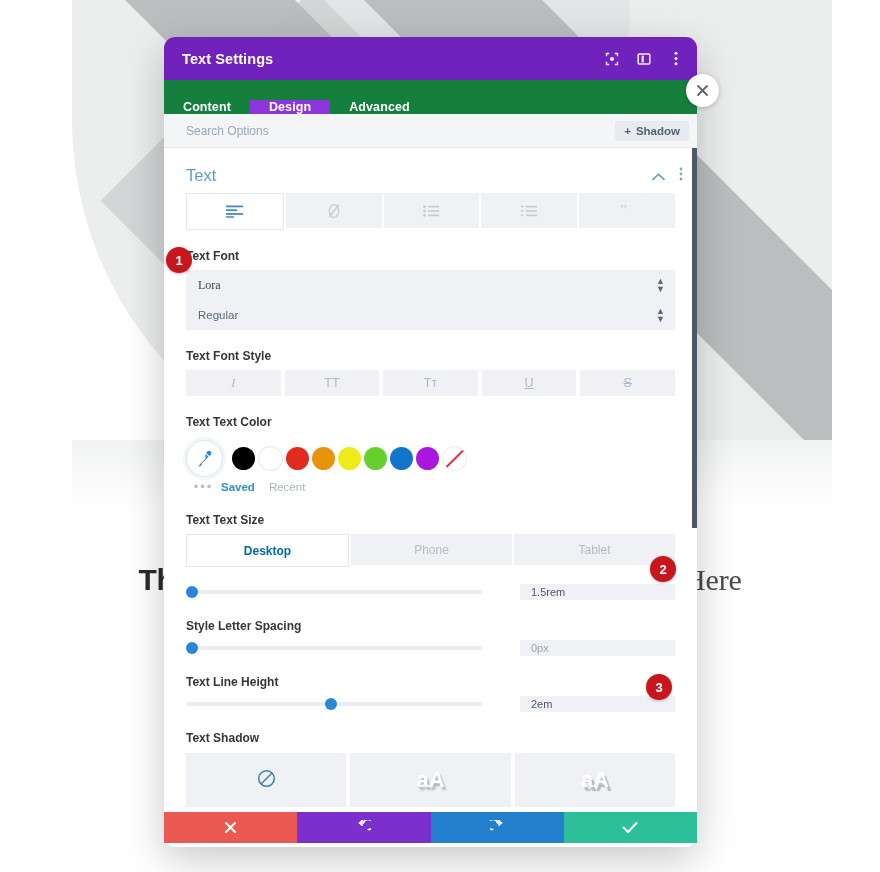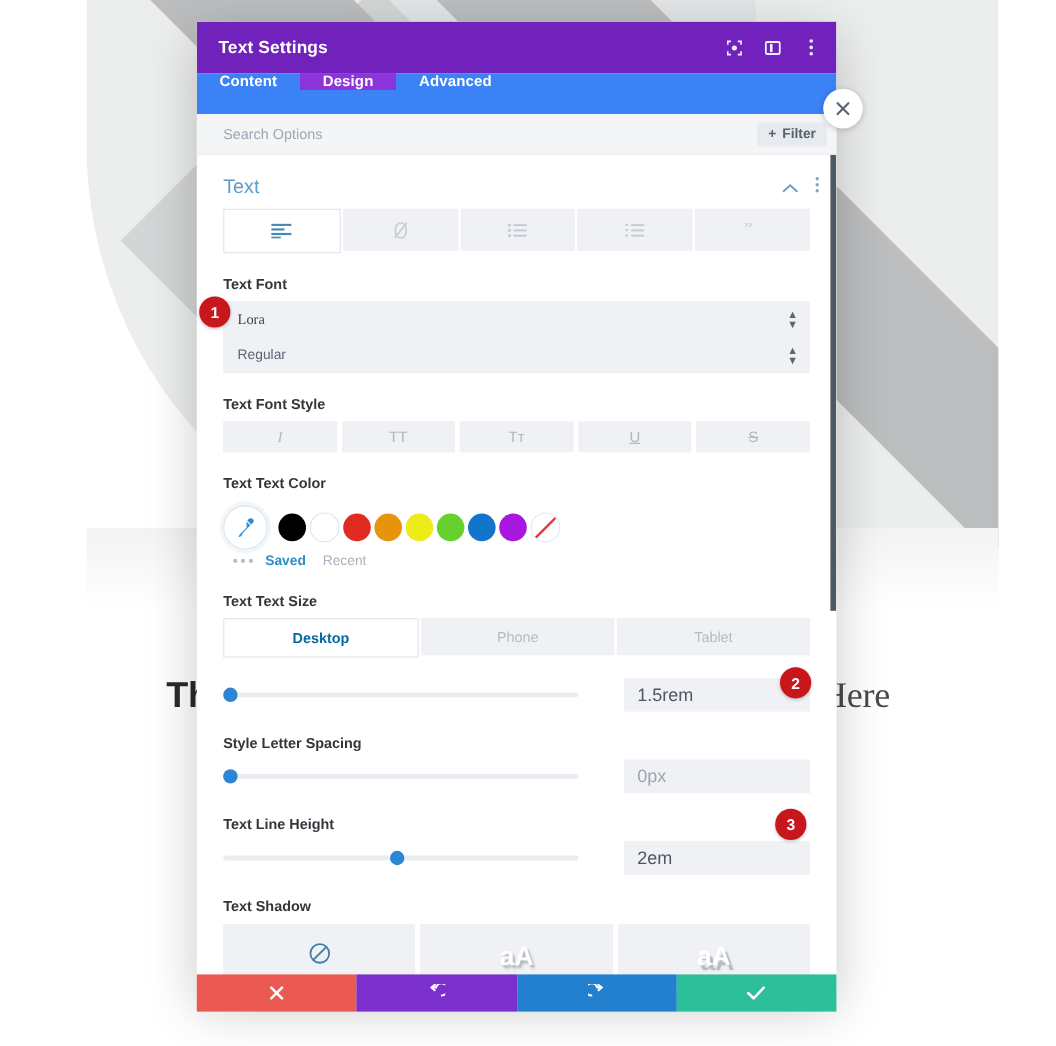--- a/index.html
+++ b/index.html
@@ -49,36 +49,36 @@
     position:absolute;left:0;right:0;top:558px;
     text-align:center;white-space:nowrap;
     font-size:30px;line-height:44px;color:#2b2b2b;
     letter-spacing:-.2px;
   }
   .bg-heading .h-bold{font-weight:bold;font-family:"Liberation Sans",sans-serif;}
   .bg-heading .h-serif{font-family:"Liberation Serif",serif;font-weight:400;color:#4a4a4a;}
 
   
   #modal{
-    position:absolute;left:164px;top:18px;width:533px;height:810px;
+    position:absolute;left:164px;top:37px;width:533px;height:810px;
     background:#ffffff;
     box-shadow:0 12px 40px rgba(0,0,0,.22);
-    display:flex;flex-direction:column;overflow:hidden;
+    display:flex;flex-direction:column;overflow:hidden;border-radius:11px;
   }
   .titlebar{
     height:43px;background:#7122bd;display:flex;align-items:center;
     padding:0 14px 0 18px;flex:0 0 auto;
   }
   .titlebar .title{color:#fff;font-size:14.5px;font-weight:bold;flex:1;letter-spacing:.1px;}
   .titlebar .t-icons{display:flex;align-items:center;gap:17px;}
   .ticon{width:15px;height:15px;opacity:.92;display:flex;align-items:center;justify-content:center;cursor:pointer;}
   .ticon svg{display:block;}
 
   .tabs{
-    height:34px;background:#3b82f6;display:flex;align-items:flex-start;flex:0 0 auto;
+    height:34px;background:#15803d;display:flex;align-items:flex-end;flex:0 0 auto;
   }
   .tab{
     display:flex;align-items:center;padding:0 19px;color:#fff;font-size:12.5px;
     font-weight:bold;cursor:pointer;letter-spacing:.1px;
   }
   .tab.active{background:#8b35da;}
 
   .searchbar{
     height:33px;background:#f4f5f6;border-bottom:1px solid #e6e8ea;
     display:flex;align-items:center;padding:0 8px 0 20px;flex:0 0 auto;
@@ -156,22 +156,22 @@
   }
   .device.active{background:#fff;border:1px solid #e4e7eb;color:#0369a1;font-weight:bold;}
 
   .slider-row{display:flex;align-items:center;padding:0 22px;margin-top:17px;gap:0;}
   .track{flex:1;height:4px;background:#e9edf1;border-radius:2px;position:relative;margin-right:38px;}
   .knob{
     position:absolute;top:-4px;width:12px;height:12px;border-radius:50%;background:#2b87d6;
     cursor:pointer;
   }
   .num{
-    width:133px;height:28px;background:#eff1f4;display:flex;align-items:center;padding:0 11px;
-    font-size:15px;color:#4d5864;position:relative;cursor:text;
+    width:133px;height:16px;background:#eff1f4;display:flex;align-items:center;padding:0 11px;
+    font-size:11px;color:#4d5864;position:relative;cursor:text;
   }
   .num.placeholder{color:#9aa5b0;}
 
   .shadow-row{display:flex;padding:0 22px;gap:4px;margin-top:8px;}
   .shadow-cell{
     flex:1;height:54px;background:#eff1f4;display:flex;align-items:center;justify-content:center;
     cursor:pointer;
   }
   .shadow-cell .aA{
     font-size:22px;font-weight:bold;color:#ffffff;
@@ -253,21 +253,21 @@
   <div class="tabs">
     <div class="tab">Content</div>
     <div class="tab active">Design</div>
     <div class="tab">Advanced</div>
   </div>
 
   <div class="searchbar">
     <input type="text" placeholder="Search Options" style="">
     <div class="filter-btn">
       <span>+</span>
-      <span>Filter</span>
+      <span>Shadow</span>
     </div>
   </div>
 
   <div class="body">
     <div class="scrollpane">
 
       <div class="sec-header">
         <div class="sec-title">Text</div>
         <div class="s-ic">
           <span>

